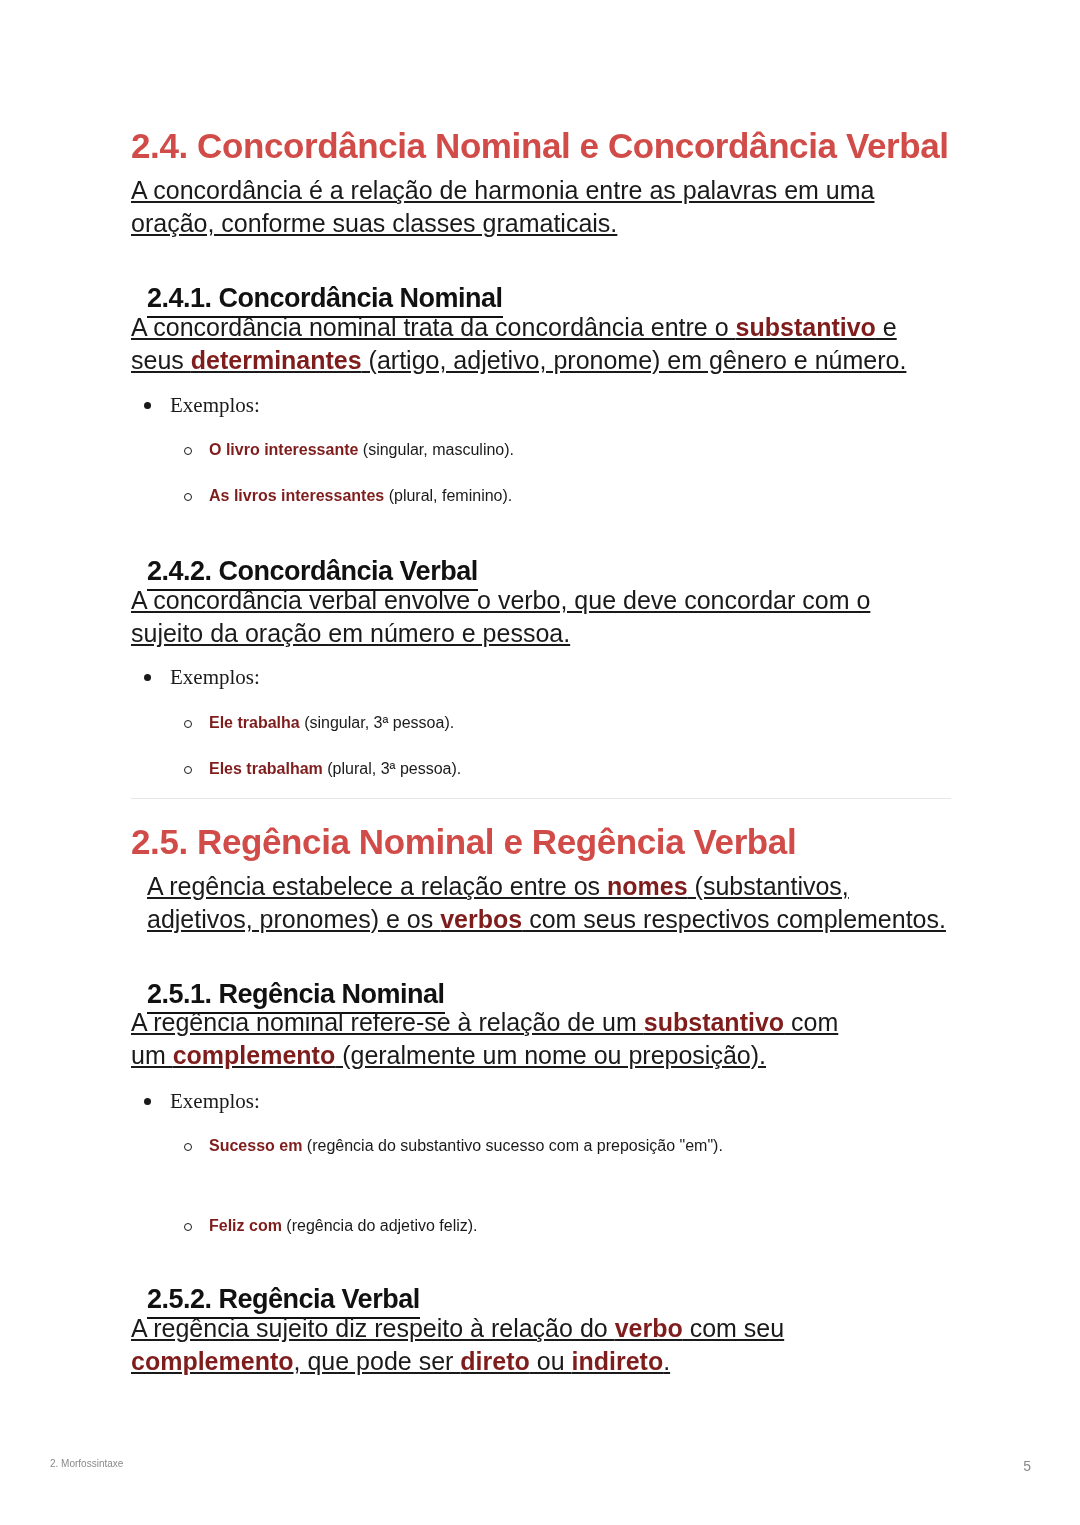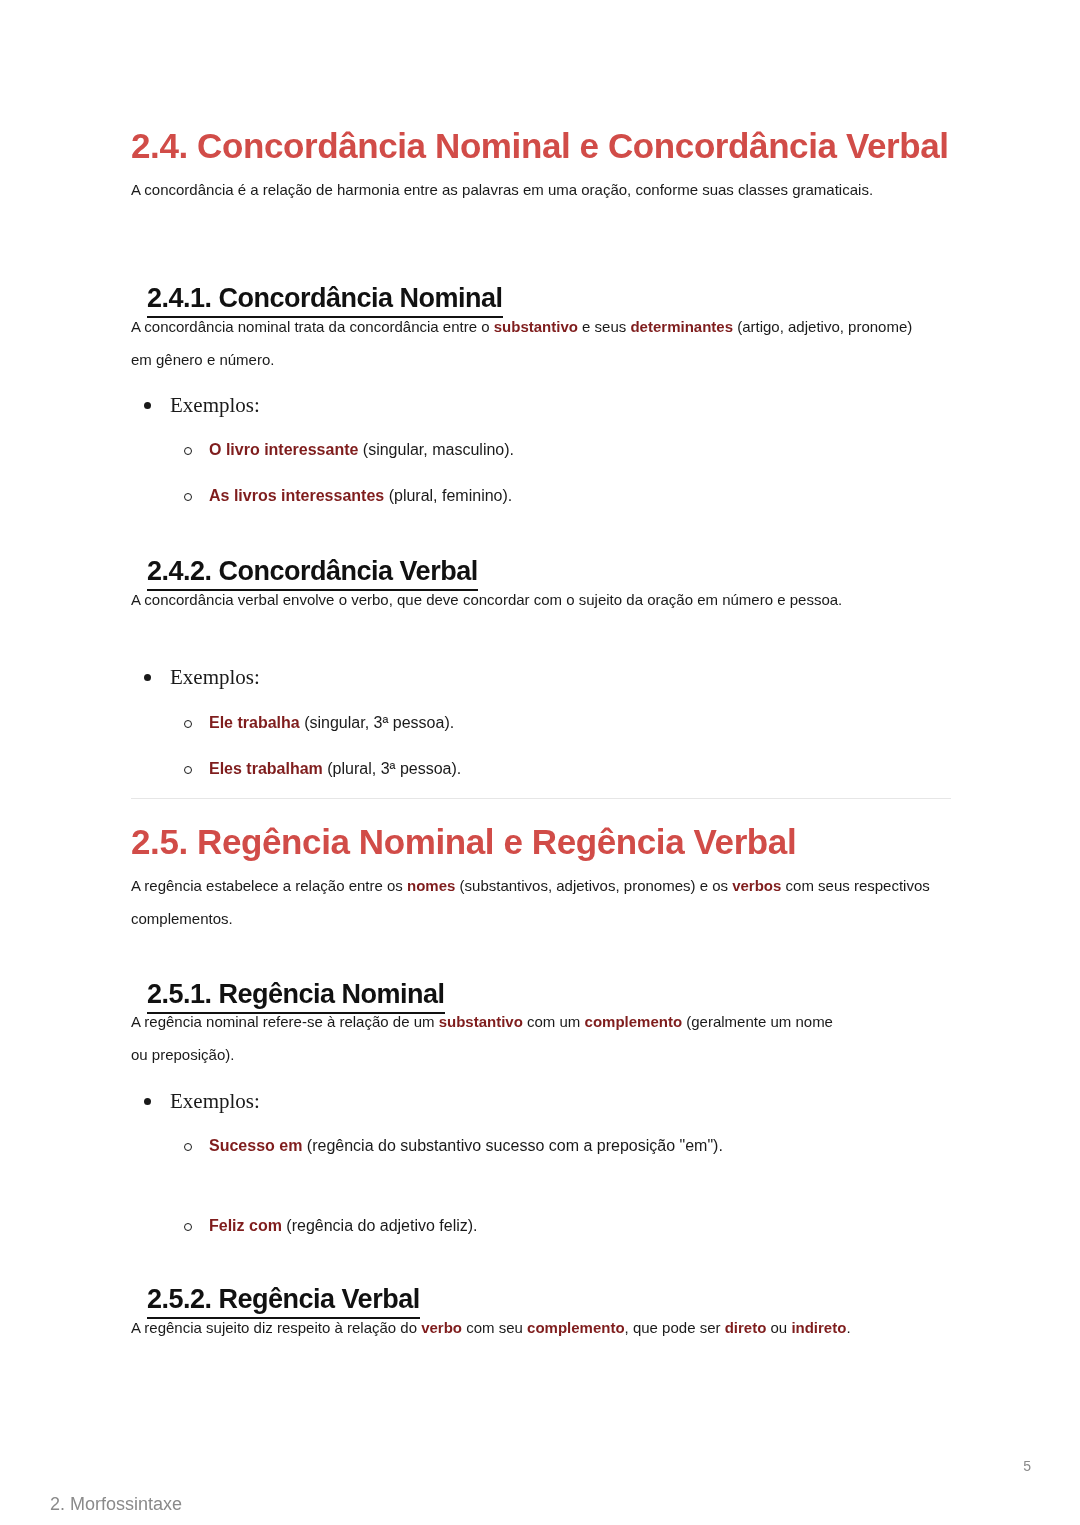--- a/index.html
+++ b/index.html
@@ -11,37 +11,37 @@
     .page { position: absolute; left: 131px; top: 126px; width: 820px; }
     h2.sec {
       margin: 0; font-size: 35px; font-weight: bold; color: #d14c48;
       letter-spacing: -0.4px; line-height: 40px;
     }
     h3.sub {
       display: inline-block; margin: 16px; font-size: 27px; font-weight: bold; color: #111;
       letter-spacing: -0.5px; line-height: 36px;
       border-bottom: 2.5px solid #111; padding-bottom: 0px;
     }
-    p.para { margin: 0; font-size: 15px; line-height: 32.5px; color: #1a1a1a; }
+    p.para { margin: 0; font-size: 25px; line-height: 32.5px; color: #1a1a1a; text-decoration: underline; }
     b { font-weight: bold; color: #7f1d1d; }
     ul.l1 { list-style: none; margin: 0; padding: 0; }
     ul.l1 > li { position: relative; padding-left: 39px; font-size: 21px; line-height: 32.5px; font-family: Liberation Serif, serif; }
     ul.l1 > li > .bullet {
       position: absolute; left: 13px; top: 13px; width: 7px; height: 7px;
       border-radius: 50%; background: #1a1a1a;
     }
     ul.l2 { list-style: none; margin: 0; padding: 0; }
     ul.l2 > li { position: relative; padding-left: 78px; font-size: 16px; line-height: 32.5px; }
     ul.l2 > li > .circle {
       position: absolute; left: 53px; top: 13px; width: 6px; height: 6px;
       border-radius: 50%; border: 1.5px solid #1a1a1a; box-sizing: content-box;
     }
     hr.divider { border: none; border-top: 1px solid #e6e6e6; margin: 0; }
     .footer-left {
-      position: absolute; left: 50px; top: 1458px; font-size: 18px; color: #8a8a8a; margin-top: 36px;
+      position: absolute; left: 50px; top: 1458px; font-size: 10px; color: #8a8a8a;
     }
     .footer-right {
       position: absolute; right: 49px; top: 1458px; font-size: 14px; color: #8a8a8a;
     }
     .abs { position: absolute; left: 0; }
   </style>
 </head>
 <body>
 
 <div class="page">
@@ -69,21 +69,21 @@
   <ul class="l2 abs" style="top:581px; width:820px;">
     <li><span class="circle"></span><b>Ele trabalha</b><span> (singular, 3ª pessoa).</span></li>
   </ul>
   <ul class="l2 abs" style="top:627px; width:820px;">
     <li><span class="circle"></span><b>Eles trabalham</b><span> (plural, 3ª pessoa).</span></li>
   </ul>
 
   <hr class="divider abs" style="top:672px; width:820px;">
 
   <h2 class="sec abs" style="top:696px;">2.5. Regência Nominal e Regência Verbal</h2>
-  <p class="para abs" style="top:744px; width:800px;"><span>A regência estabelece a relação entre os </span><b>nomes</b><span> (substantivos, adjetivos, pronomes) e os </span><b>verbos</b><span> com seus respectivos complementos.</span></p>
+  <p class="para abs" style="top:744px; width:800px;margin-left:16px;"><span>A regência estabelece a relação entre os </span><b>nomes</b><span> (substantivos, adjetivos, pronomes) e os </span><b>verbos</b><span> com seus respectivos complementos.</span></p>
 
   <h3 class="sub abs" style="top:834px;">2.5.1. Regência Nominal</h3>
   <p class="para abs" style="top:880px; width:720px;"><span>A regência nominal refere-se à relação de um </span><b>substantivo</b><span> com um </span><b>complemento</b><span> (geralmente um nome ou preposição).</span></p>
   <ul class="l1 abs" style="top:959px; width:820px;">
     <li><span class="bullet"></span><span>Exemplos:</span></li>
   </ul>
   <ul class="l2 abs" style="top:1004px; width:790px;">
     <li><span class="circle"></span><b>Sucesso em</b><span> (regência do substantivo sucesso com a preposição "em").</span></li>
   </ul>
   <ul class="l2 abs" style="top:1084px; width:820px;">

